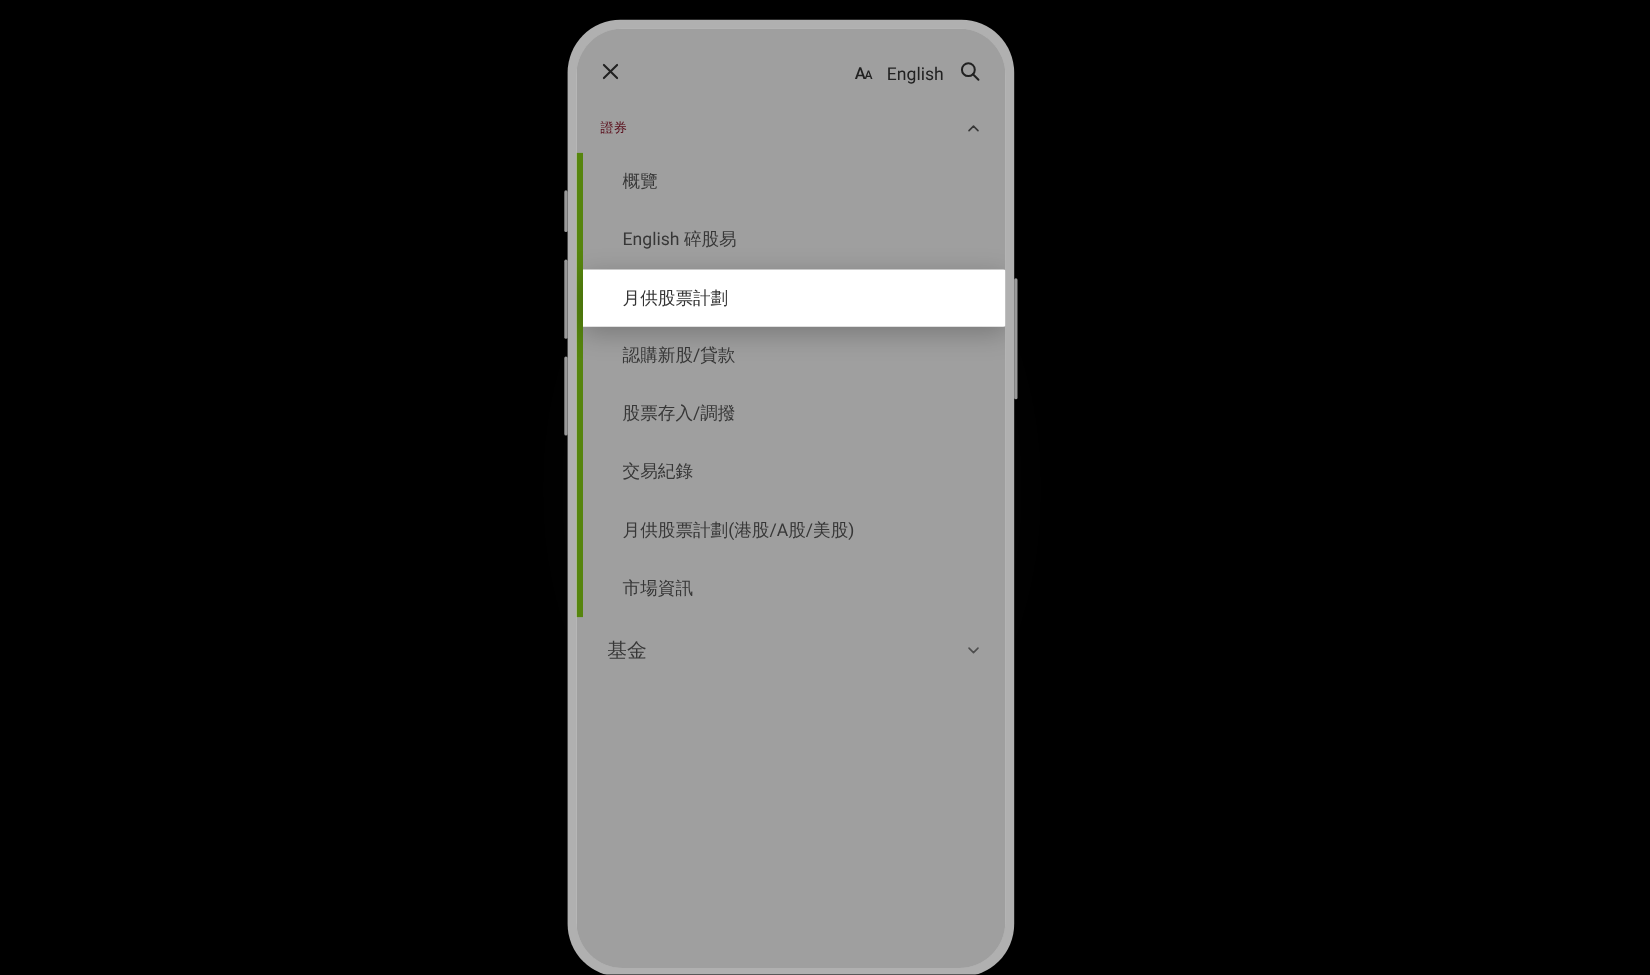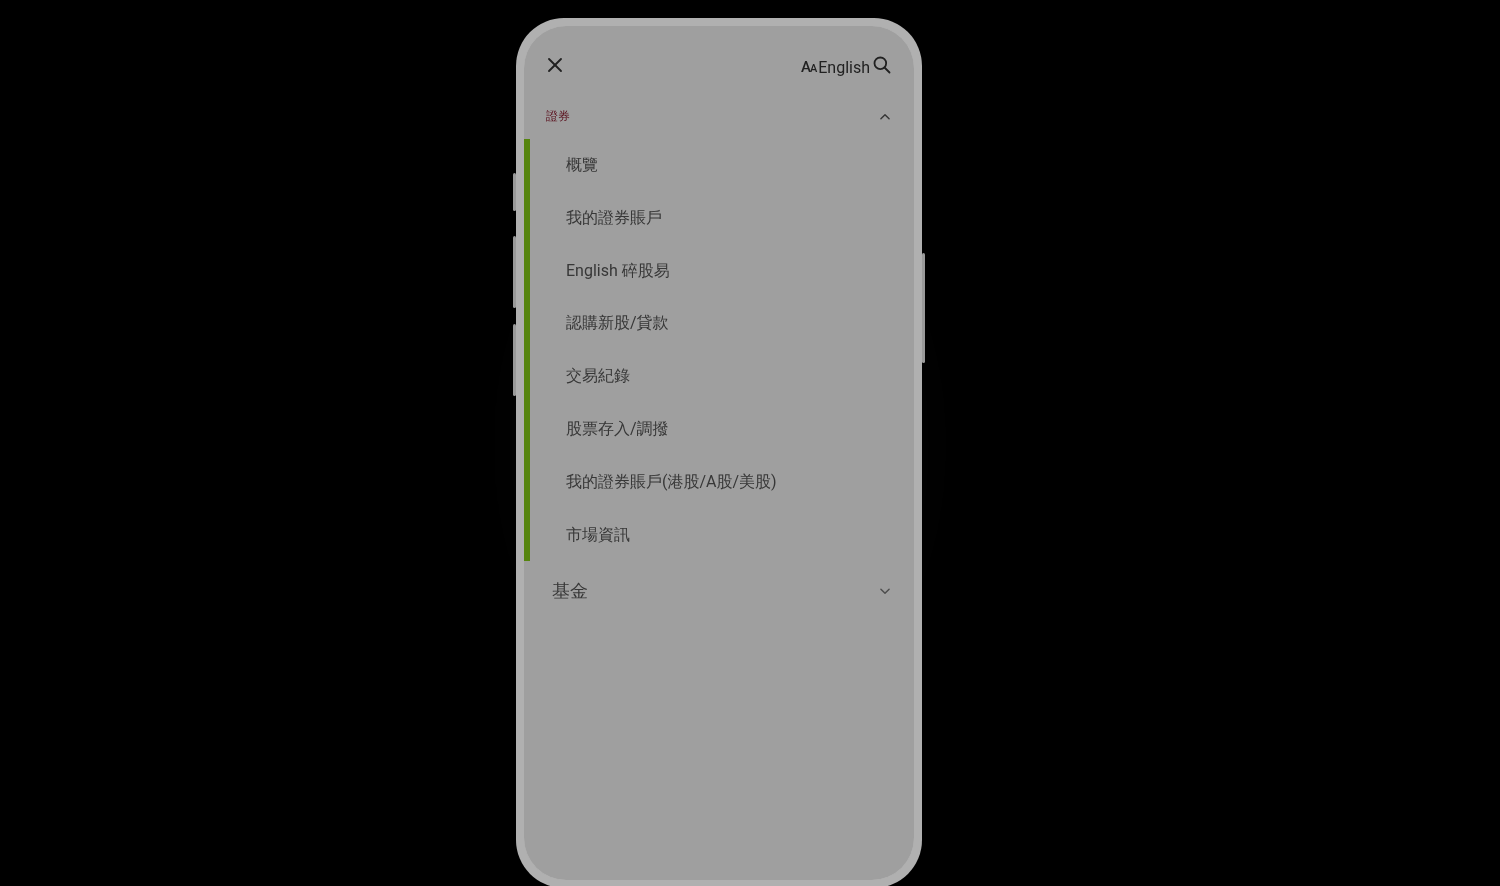--- a/index.html
+++ b/index.html
@@ -68,21 +68,21 @@
     .top-bar {
       display: flex;
       align-items: center;
       justify-content: space-between;
       padding: 26px 22px 12px 22px;
       height: 68px;
     }
     .top-bar-right {
       display: flex;
       align-items: center;
-      gap: 2px;
+      gap: 14px;
     }
     .close-icon-svg { width: 18px; height: 18px; }
     .font-size-icon {
       font-size: 15px;
       font-weight: 500;
       color: #333;
       letter-spacing: -1px;
     }
     .font-size-icon .small-a { font-size: 11px; }
     .language-label {
@@ -171,26 +171,26 @@
 
       <div class="section-header">
         <span class="section-title">證券</span>
         <svg class="chevron-svg" viewBox="0 0 24 24" fill="none" stroke="#555" stroke-width="2.5" stroke-linecap="round" stroke-linejoin="round">
           <polyline points="5 15 12 8 19 15"></polyline>
         </svg>
       </div>
 
       <div class="menu-list">
         <div class="menu-item">概覽</div>
-        <div class="menu-item">我的證券賬戶</div>
         <div class="menu-item">English 碎股易</div>
+        <div class="menu-item highlighted">月供股票計劃</div>
         <div class="menu-item">認購新股/貸款</div>
+        <div class="menu-item">股票存入/調撥</div>
         <div class="menu-item">交易紀錄</div>
-        <div class="menu-item">股票存入/調撥</div>
-        <div class="menu-item">我的證券賬戶(港股/A股/美股)</div>
+        <div class="menu-item">月供股票計劃(港股/A股/美股)</div>
         <div class="menu-item">市場資訊</div>
       </div>
 
       <div class="next-section">
         <span class="next-section-title">基金</span>
         <svg class="chevron-svg" viewBox="0 0 24 24" fill="none" stroke="#777" stroke-width="2.5" stroke-linecap="round" stroke-linejoin="round">
           <polyline points="5 9 12 16 19 9"></polyline>
         </svg>
       </div>
 

